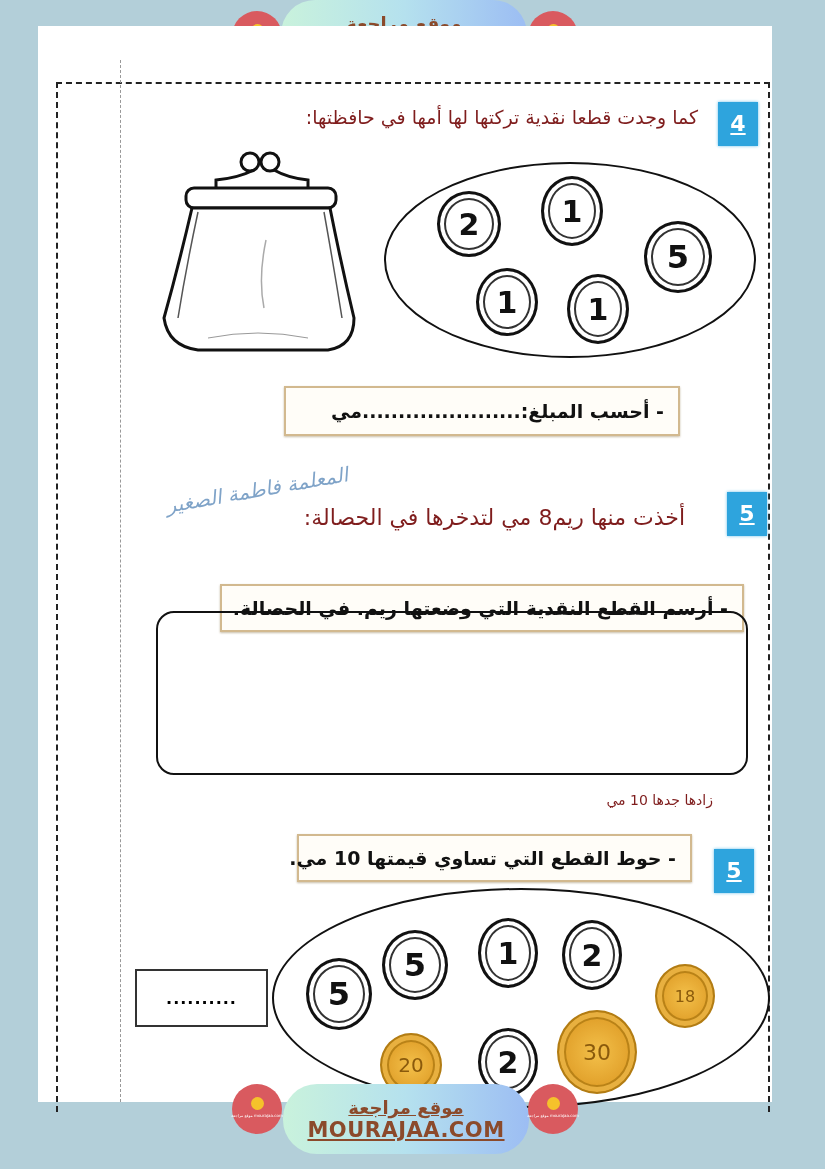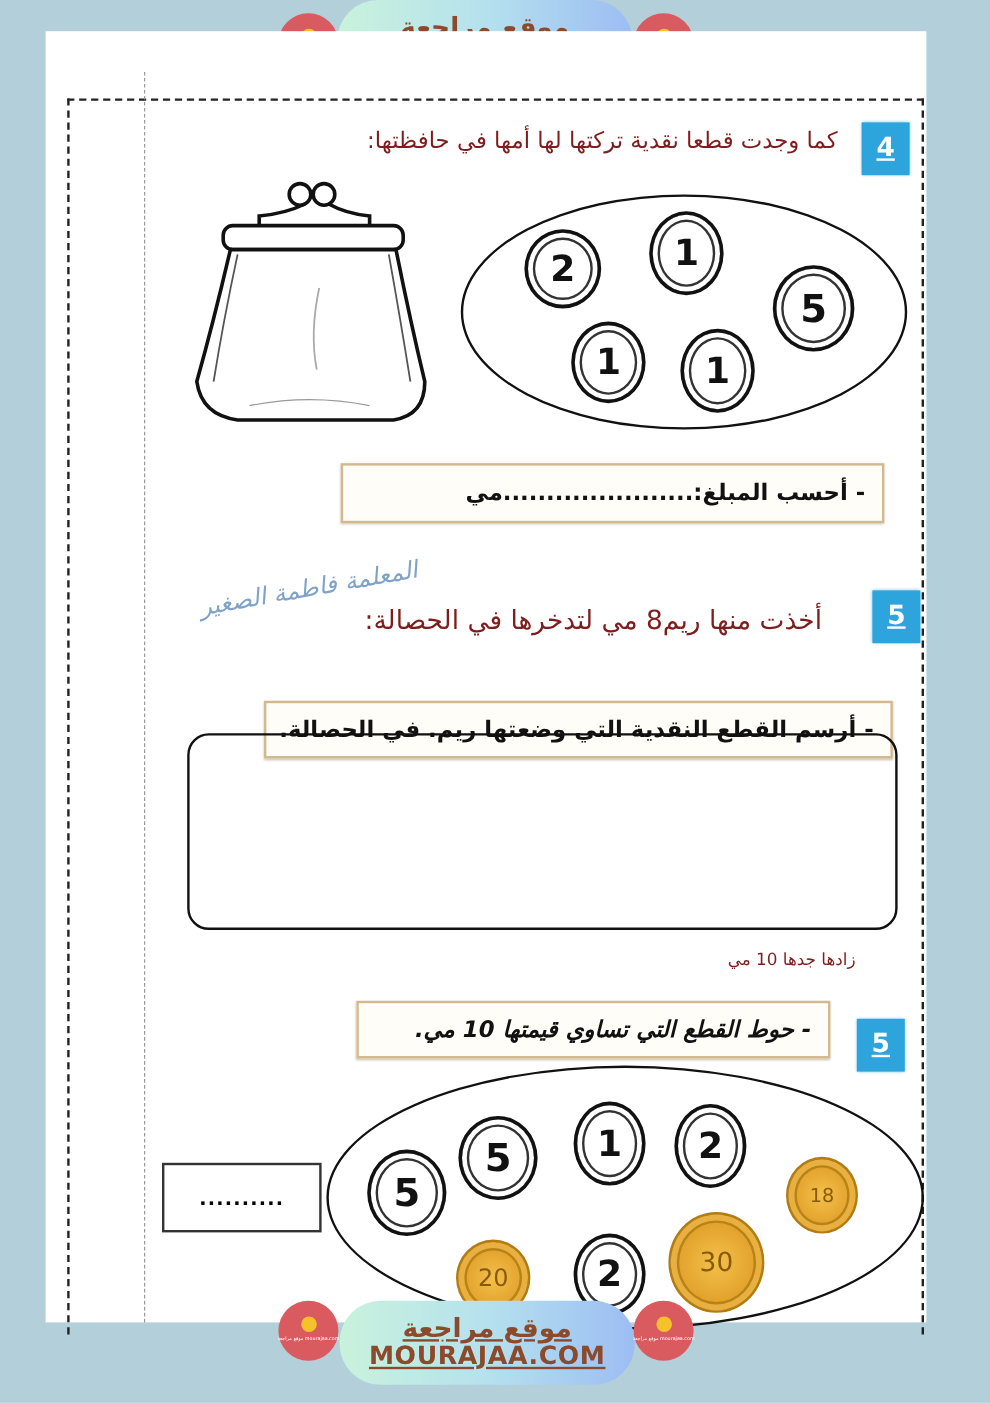--- a/index.html
+++ b/index.html
@@ -10,21 +10,21 @@
   .frame { position: absolute; left: 56px; top: 82px; width: 714px; height: 1030px;
            border-top: 2px dashed #222; border-left: 2px dashed #222; border-right: 2px dashed #222; }
   .margin-line { position: absolute; left: 120px; top: 60px; width: 0; height: 1042px; border-left: 1px dashed #999; }
 
   
   .banner { position: absolute; left: 281px; width: 246px; height: 70px; border-radius: 34px;
             background: linear-gradient(90deg, #c9f2dc 0%, #b5e1ee 50%, #9cbdf3 100%);
             display: flex; flex-direction: column; align-items: center; justify-content: center; }
   .banner.top { top: 0; }
   .banner.bottom { top: 1084px; left: 283px; }
-  .banner .ar { color: #8b4a2b; font-weight: bold; font-size: 22px; text-decoration: underline; direction: rtl; line-height: 22px; }
+  .banner .ar { color: #8b4a2b; font-weight: bold; font-size: 18px; text-decoration: underline; direction: rtl; line-height: 22px; }
   .banner .en { color: #8b4a2b; font-weight: bold; font-size: 21px; text-decoration: underline; letter-spacing: 0.5px; line-height: 22px; }
   .logo { position: absolute; width: 50px; height: 50px; border-radius: 50%; background: #d95a5f;
           display: flex; flex-direction: column; align-items: center; justify-content: center; }
   .logo .dot { width: 13px; height: 13px; border-radius: 50%; background: #f5c22b; margin-top: -4px; }
   .logo .tiny { color: #fff; font-size: 4px; line-height: 5px; margin-top: 3px; white-space: nowrap; }
   .logo.tl { left: 232px; top: 11px; } .logo.tr { left: 528px; top: 11px; }
   .logo.bl { left: 232px; top: 1084px; } .logo.br { left: 528px; top: 1084px; }
 
   .badge { position: absolute; width: 40px; height: 44px; background: #2ea4dd; color: #fff;
            font-weight: bold; font-size: 22px; text-decoration: underline; text-align: center; line-height: 44px;
@@ -83,37 +83,37 @@
   <path d="M50 190 Q100 180 150 190" fill="none" stroke="#999" stroke-width="1"></path>
 </svg>
 
 <div class="ellipse" style="left:384px;top:162px;width:372px;height:196px;"></div>
 <div class="coin" style="left:437px;top:191px;width:64px;height:66px;font-size:30px;">2</div>
 <div class="coin" style="left:541px;top:176px;width:62px;height:70px;font-size:30px;">1</div>
 <div class="coin" style="left:644px;top:221px;width:68px;height:72px;font-size:32px;">5</div>
 <div class="coin" style="left:476px;top:268px;width:62px;height:68px;font-size:30px;">1</div>
 <div class="coin" style="left:567px;top:274px;width:62px;height:70px;font-size:30px;">1</div>
 
-<div class="q-box" style="left:284px;top:386px;width:453px;height:50px;font-size:19px;padding-left:28px;">
+<div class="q-box" style="left:284px;top:386px;width:396px;height:50px;font-size:19px;padding-left:28px;">
   <span>- أحسب المبلغ:......................مي</span>
 </div>
 
 <div class="badge" style="left:727px;top:492px;">5</div>
 <div class="heading" style="right:140px;top:505px;font-size:22px;">أخذت منها ريم8 مي لتدخرها في الحصالة:</div>
 <div class="signature">المعلمة فاطمة الصغير</div>
 
 <div class="q-box" style="left:220px;top:552px;width:524px;height:48px;font-size:19px;margin-top:32px;">
   <span>- أرسم القطع النقدية التي وضعتها ريم. في الحصالة.</span>
 </div>
 
 <div class="draw-box"></div>
 
 <div class="heading" style="right:112px;top:792px;font-size:14px;">زادها جدها 10 مي</div>
 <div class="badge" style="left:714px;top:849px;">5</div>
-<div class="q-box" style="left:297px;top:834px;width:395px;height:48px;font-size:19px;font-style:italic;">
+<div class="q-box" style="left:297px;top:834px;width:395px;height:48px;font-size:19px;">
   <span>- حوط القطع التي تساوي قيمتها 10 مي.</span>
 </div>
 
 <div class="answer-box">..........</div>
 
 <div class="ellipse" style="left:272px;top:888px;width:498px;height:220px;"></div>
 <div class="coin" style="left:306px;top:958px;width:66px;height:72px;font-size:32px;">5</div>
 <div class="coin" style="left:382px;top:930px;width:66px;height:70px;font-size:32px;">5</div>
 <div class="coin" style="left:478px;top:918px;width:60px;height:70px;font-size:30px;">1</div>
 <div class="coin" style="left:562px;top:920px;width:60px;height:70px;font-size:30px;">2</div>

